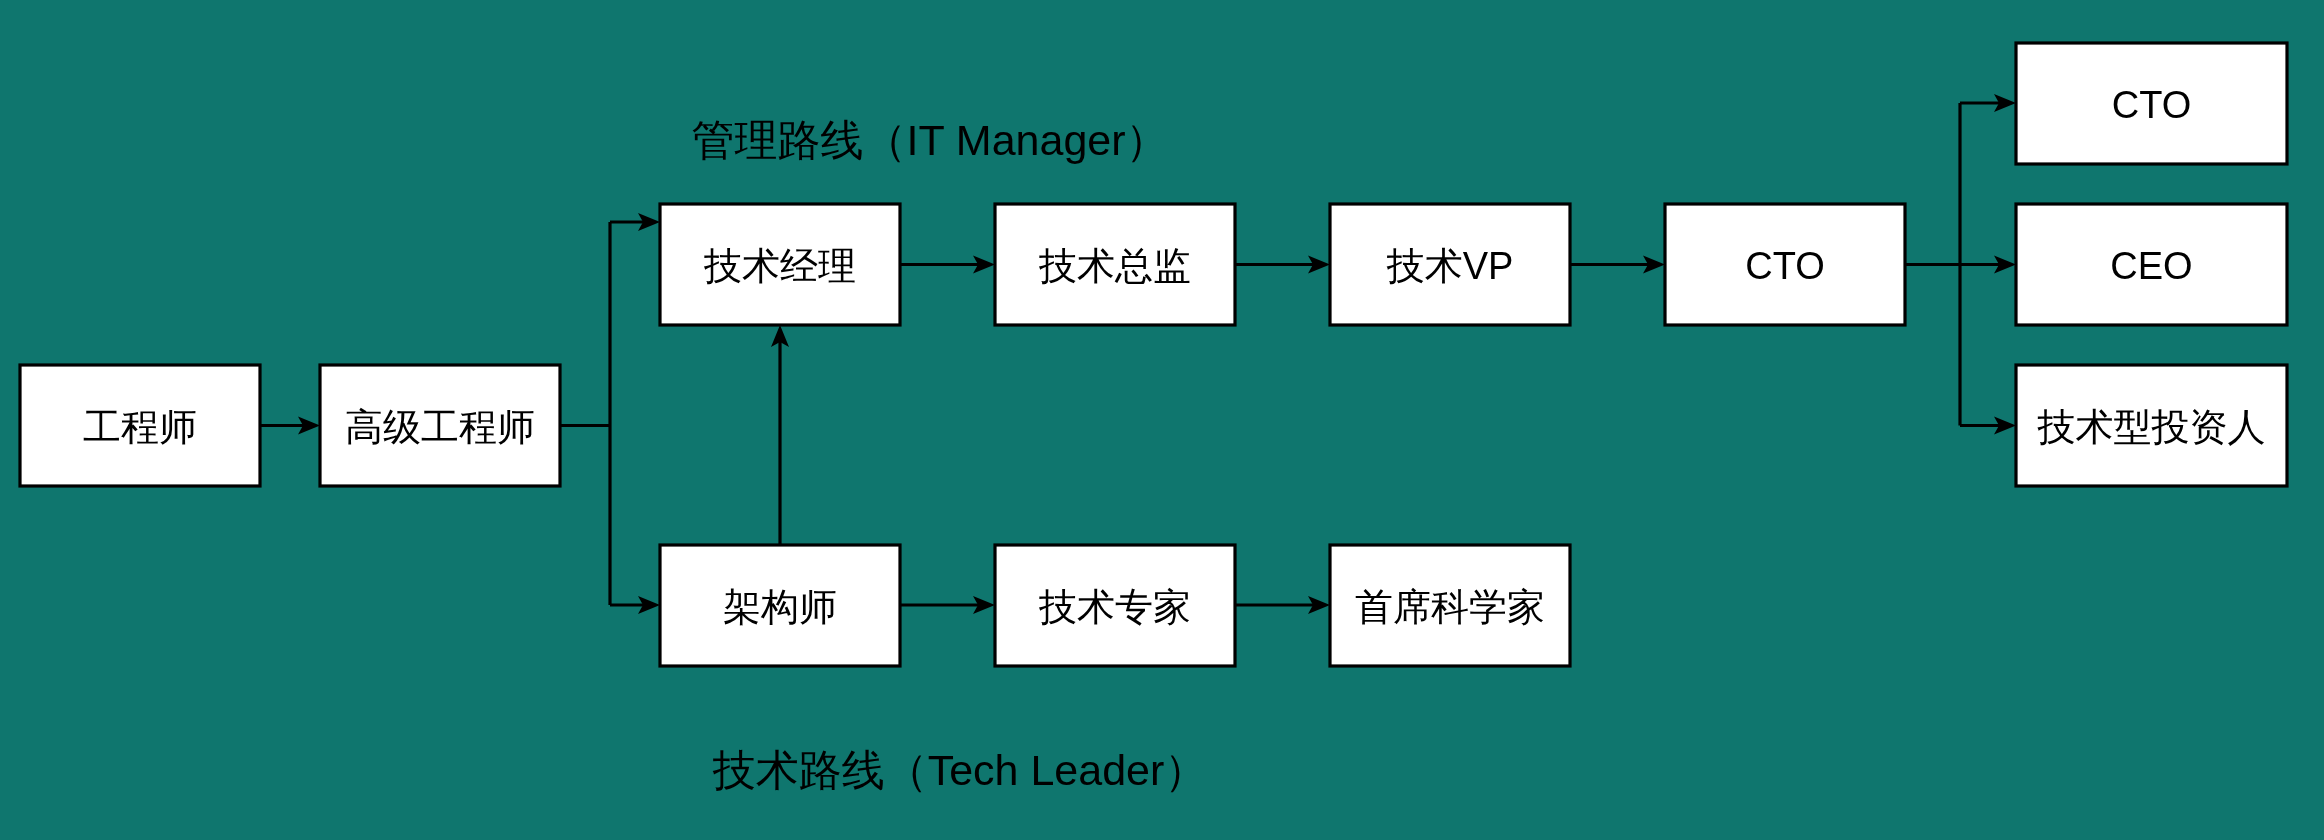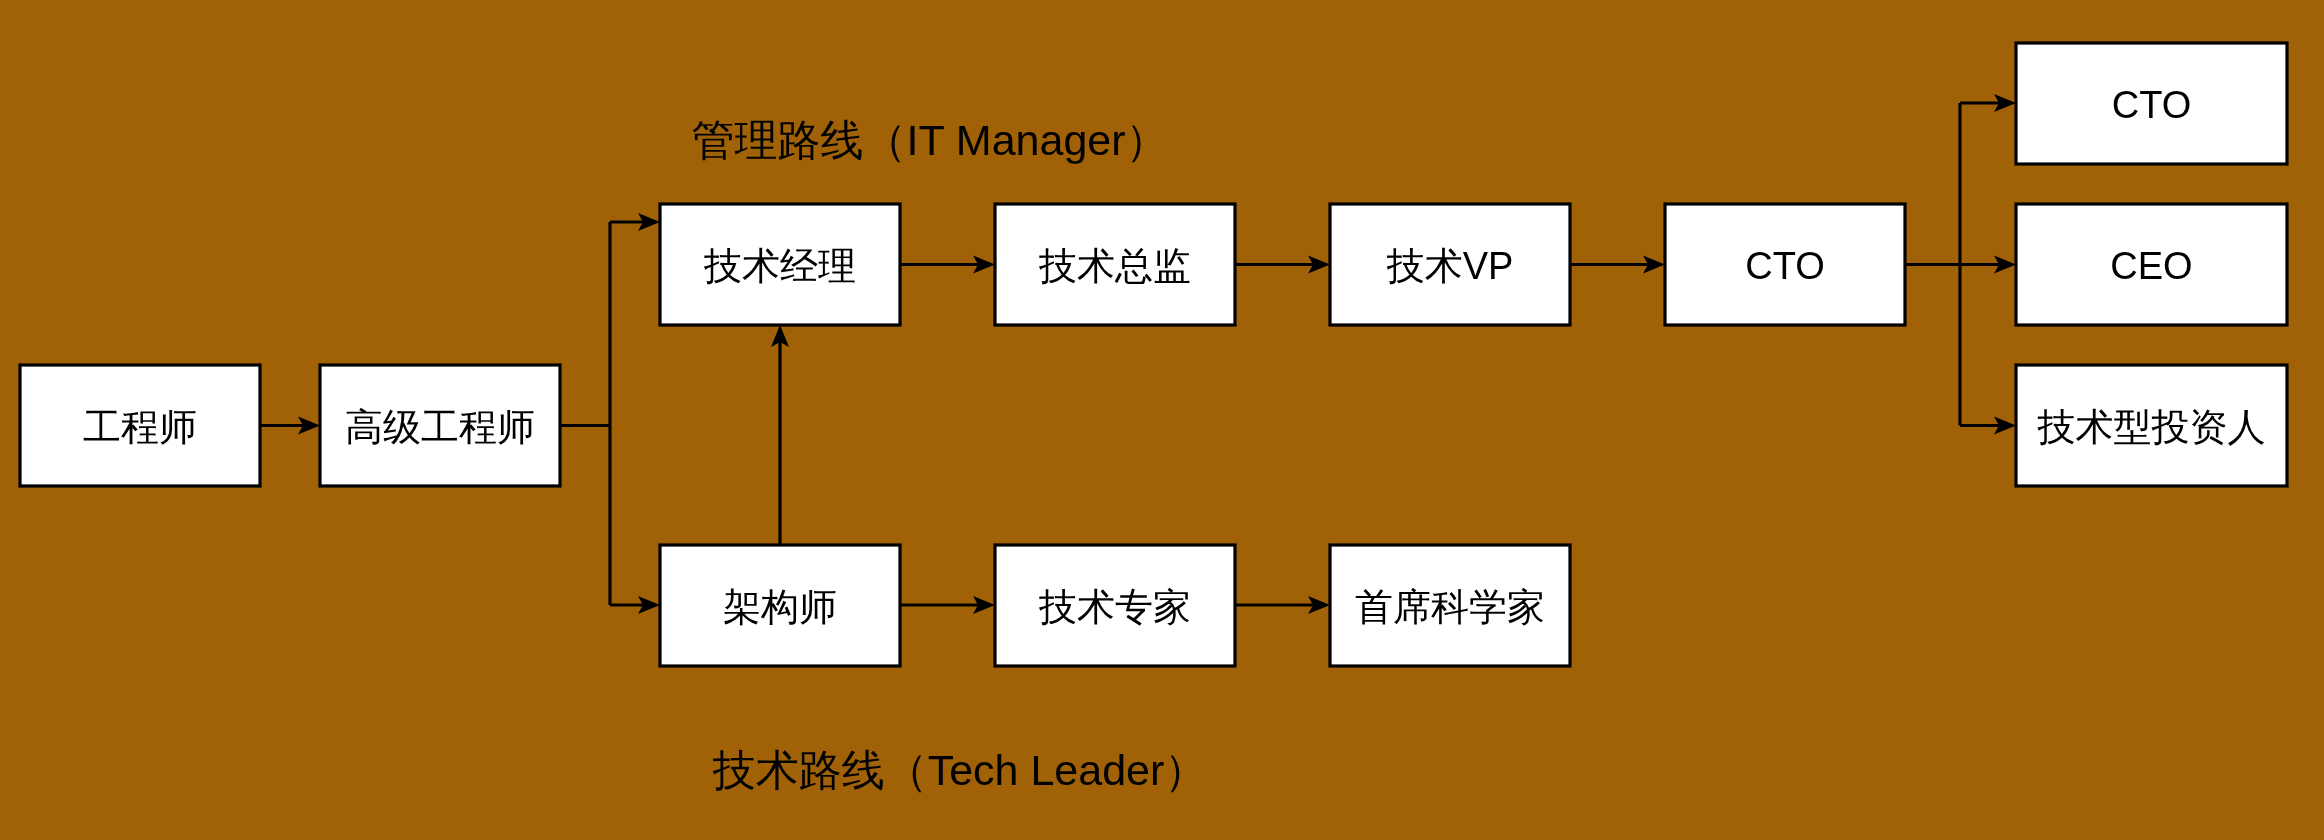--- a/index.html
+++ b/index.html
@@ -9,21 +9,21 @@
     background: #ffffff;
   }
   body {
     font-family: "Liberation Sans", "DejaVu Sans", sans-serif;
     color: #000000;
   }
   #diagram-root {
     position: relative;
     width: 2324px;
     height: 840px;
-    background: #a16207;
+    background: #0f766e;
     overflow: hidden;
   }
   svg#flow-svg {
     position: absolute;
     top: 0;
     left: 0;
     width: 2324px;
     height: 840px;
     display: block;
   }

